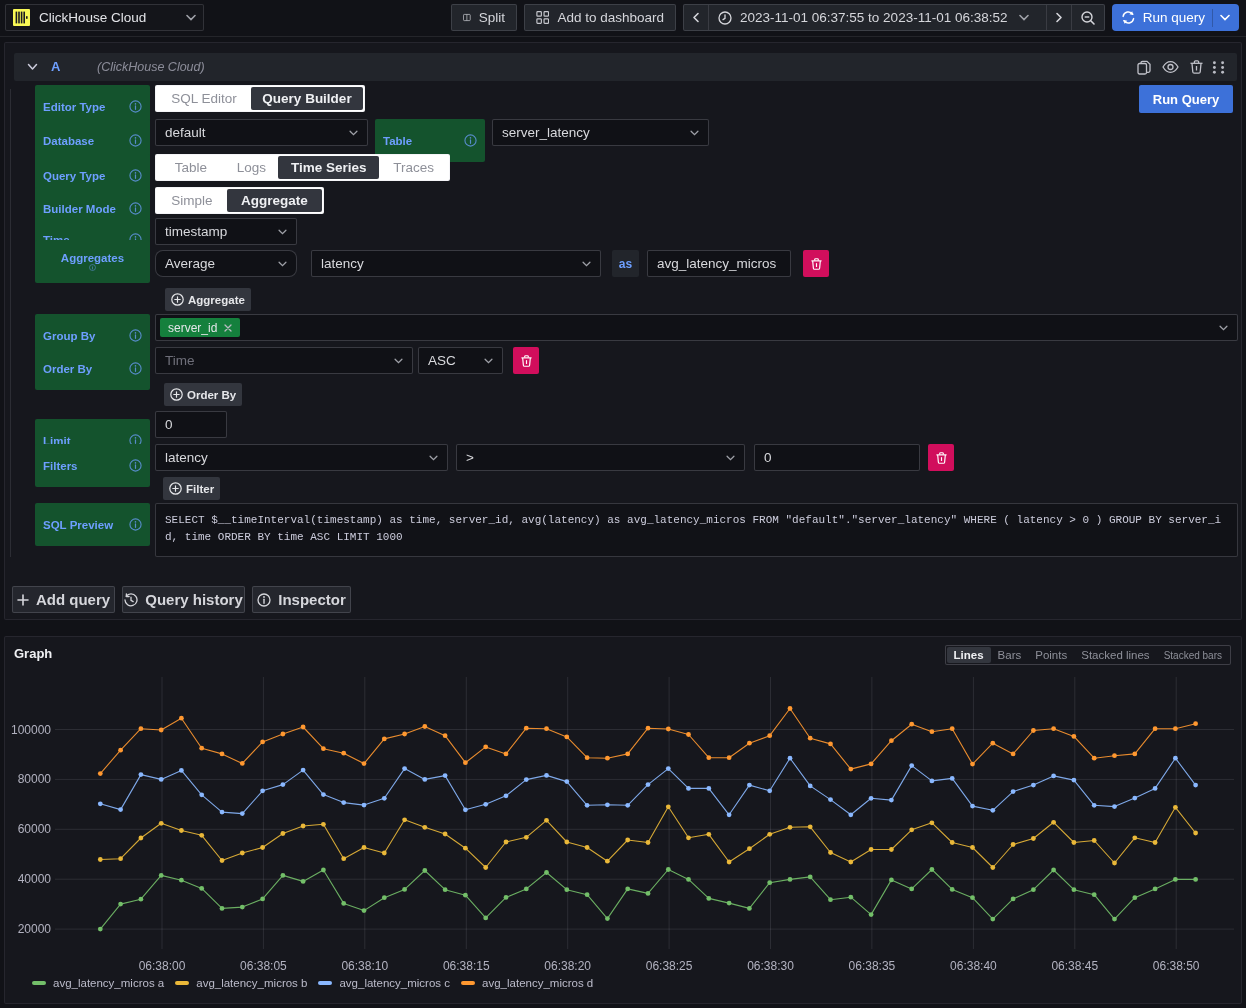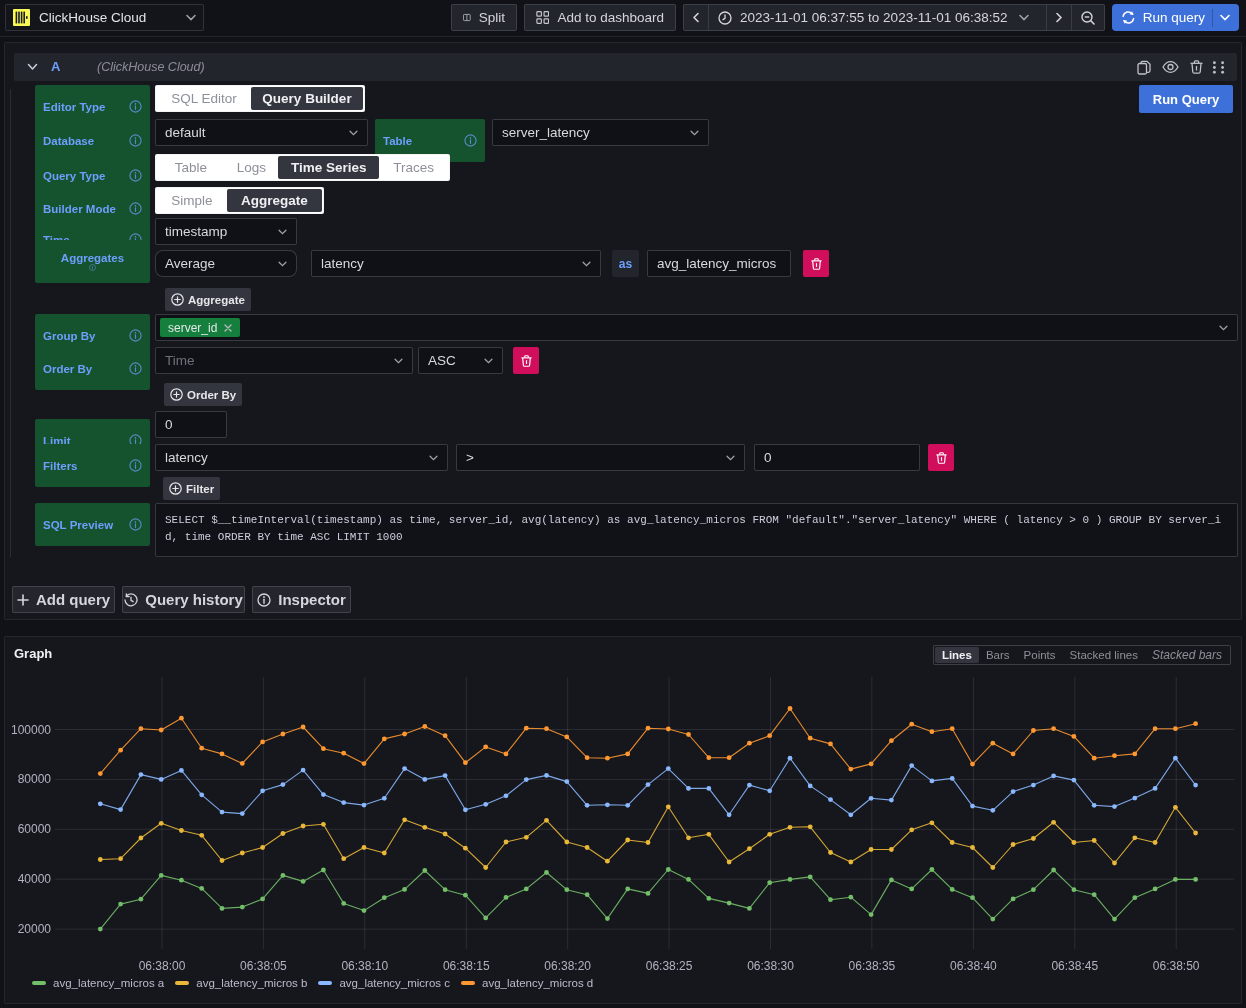--- a/index.html
+++ b/index.html
@@ -412,21 +412,21 @@
   </div>
 </div>
 
 <div class="panel" id="gpanel" style="left:4px; top:636px; width:1238px; height:368px;">
   <span class="abs" style="left:9px; top:9px; color:#eff0f3; font-size:13px; font-weight:bold;">Graph</span>
   <div class="rgroup" style="right:10px; left:auto; top:8px; height:20px; padding:1px; background:#16171d;">
     <div class="ropt on" style="font-size:11.5px; padding:0 7px;">Lines</div>
     <div class="ropt" style="font-size:11.5px; padding:0 7px;">Bars</div>
     <div class="ropt" style="font-size:11.5px; padding:0 7px;">Points</div>
     <div class="ropt" style="font-size:11.5px; padding:0 7px;">Stacked lines</div>
-    <div class="ropt" style="font-size:12px; padding:0 7px;font-style:italic;">Stacked bars</div>
+    <div class="ropt" style="font-size:10px; padding:0 7px;">Stacked bars</div>
   </div>
 <svg class="abs" style="left:0;top:0;" width="1236" height="366" viewBox="0 0 1236 366">
 <g stroke="rgba(204,204,220,0.12)" stroke-width="1">
 <line x1="157.0" y1="40" x2="157.0" y2="312"></line>
 <line x1="258.4" y1="40" x2="258.4" y2="312"></line>
 <line x1="359.8" y1="40" x2="359.8" y2="312"></line>
 <line x1="461.3" y1="40" x2="461.3" y2="312"></line>
 <line x1="562.7" y1="40" x2="562.7" y2="312"></line>
 <line x1="664.1" y1="40" x2="664.1" y2="312"></line>
 <line x1="765.5" y1="40" x2="765.5" y2="312"></line>

